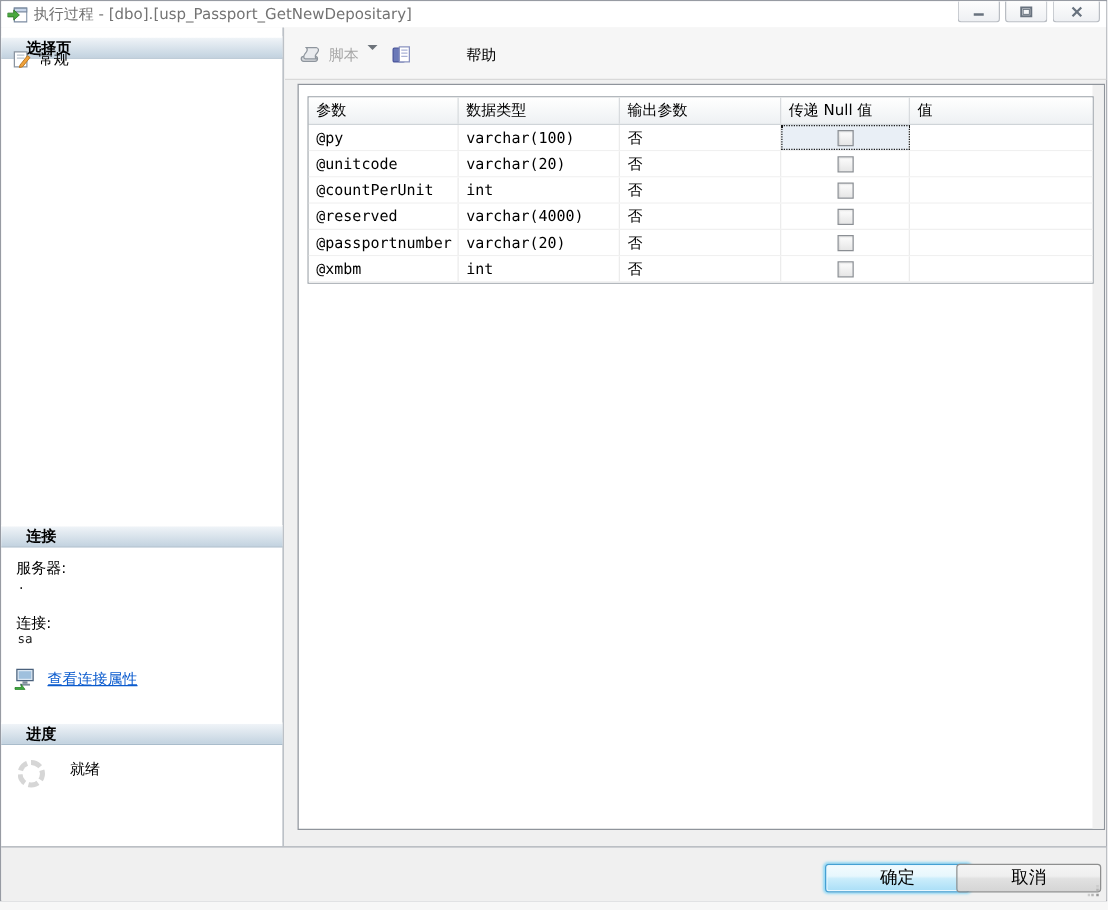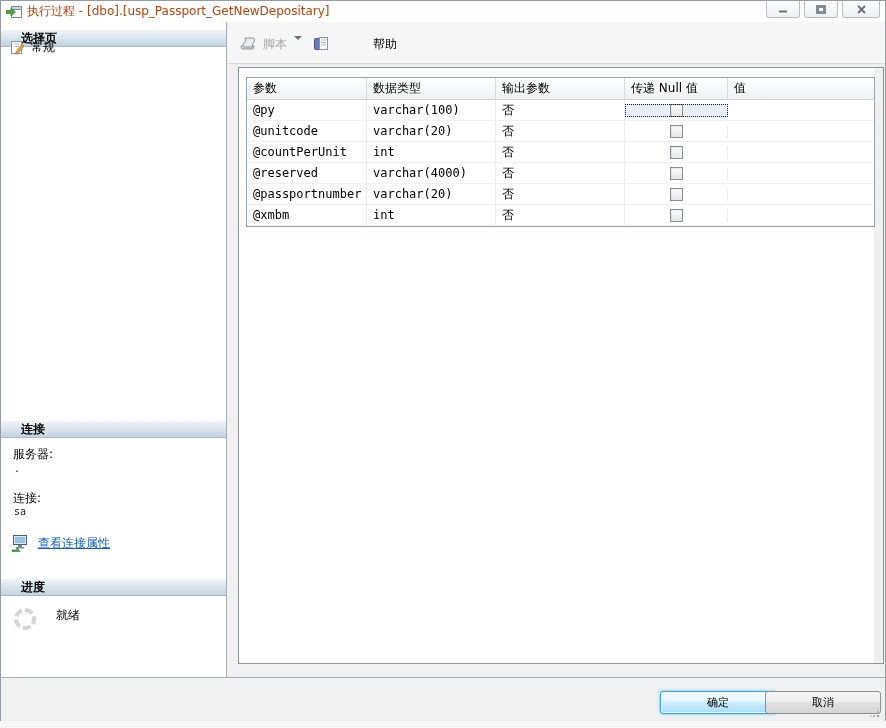--- a/index.html
+++ b/index.html
@@ -2,21 +2,21 @@
 <html><head>
 <meta charset="utf-8">
 <style>
   html,body{margin:0;padding:0;background:#f7f7f7;}
   *{box-sizing:border-box;font-family:"DejaVu Sans","Liberation Sans",sans-serif;}
   .stage{position:relative;width:886px;height:728px;background:#f7f7f7;overflow:hidden;}
   .window{position:absolute;left:0;top:0;width:886px;height:721px;background:#f0f0f0;border:1px solid #979ba3;}
   
   .titlebar{position:absolute;left:0;top:0;width:884px;height:21px;background:#ffffff;}
   .title-icon{position:absolute;left:5px;top:3px;width:16px;height:16px;}
-  .title-text{position:absolute;left:26px;top:0;line-height:21px;font-size:12px;color:#c2410c;white-space:nowrap;}
+  .title-text{position:absolute;left:26px;top:0;line-height:21px;font-size:12px;color:#737373;white-space:nowrap;}
   .win-btn{position:absolute;top:0;height:17px;background:linear-gradient(#fdfdfd,#eef0f3);border:1px solid #b9bdc3;border-top:none;border-radius:0 0 3px 3px;display:flex;align-items:center;justify-content:center;cursor:pointer;}
   .win-btn.min{right:85px;width:34px;}
   .win-btn.max{right:47px;width:34px;}
   .win-btn.close{right:5px;width:38px;}
   
   .sidebar{position:absolute;left:0;top:21px;width:226px;height:655px;background:#ffffff;border-right:1px solid #a7adb5;}
   .section-header{position:absolute;left:0;width:225px;height:18px;background:linear-gradient(#f0f4f8,#c3d3e0);border-bottom:1px solid #a9bccb;border-top:1px solid #ffffff;font-size:12px;font-weight:bold;color:#000;line-height:17px;padding-left:20px;}
   .page-item{position:absolute;left:0;top:15px;width:224px;height:20px;display:flex;align-items:center;cursor:pointer;}
   .page-item .ico{margin-left:8px;width:16px;height:16px;}
   .page-item .lbl{margin-left:6px;font-size:12px;color:#000;}
@@ -33,30 +33,30 @@
   .tb-btn.help{left:82px;gap:39px;}
   .tb-lbl{font-size:12px;margin-left:4px;}
   .tb-lbl.disabled{color:#a6a6a6;}
   .dd-arrow{width:0;height:0;border-left:4px solid transparent;border-right:4px solid transparent;border-top:4px solid #6d737a;margin-left:7px;}
   
   .panel{position:absolute;left:237px;top:66px;width:646px;height:597px;background:#ffffff;border:1px solid #8f949b;}
   .scroll-track{position:absolute;right:0;top:0;bottom:0;width:9px;background:#f0f0f0;}
   .grid{position:absolute;left:7px;top:9px;width:629px;border:1px solid #9ba1a8;background:#fff;}
   .grid-header{display:flex;height:22px;background:linear-gradient(#ffffff,#eef1f3);border-bottom:1px solid #cfd4d8;}
   .gh-cell{font-size:12px;line-height:21px;padding-left:6px;border-right:1px solid #d8dbde;color:#000;white-space:nowrap;overflow:hidden;}
-  .grid-row{display:flex;height:21px;border-bottom:1px solid #f0f0f0;background:#fff;align-items:center;}
+  .grid-row{display:flex;height:21px;border-bottom:1px solid #f0f0f0;background:#fff;}
   .g-cell{font-size:12px;line-height:20px;padding-left:6px;border-right:1px solid #ececec;white-space:nowrap;overflow:hidden;}
   .mono{font-family:"DejaVu Sans Mono","Liberation Mono",monospace;}
   .c1{width:120px;} .c2{width:129px;} .c3{width:129px;} .c4{width:103px;} .c5{flex:1;border-right:none;}
   .chk-cell{display:flex;align-items:center;justify-content:center;padding-left:0;}
   .checkbox{width:13px;height:13px;border:1px solid #8b8f94;background:linear-gradient(#fdfdfd,#e6e6e6);box-shadow:inset 1px 1px 1px rgba(0,0,0,0.08);cursor:pointer;}
   .focused{background:#e9eff6;outline:1px dotted #1a1a1a;outline-offset:-1px;}
   
   .footer{position:absolute;left:0;top:676px;width:884px;height:44px;background:#f0f0f0;border-top:1px solid #a9aeb5;}
-  .btn{position:absolute;top:13px;width:116px;height:23px;font-size:11px;text-align:center;line-height:21px;border-radius:3px;cursor:pointer;}
+  .btn{position:absolute;top:13px;width:116px;height:23px;font-size:14px;text-align:center;line-height:21px;border-radius:3px;cursor:pointer;}
   .btn.ok{left:659px;border:1px solid #45a0d3;background:linear-gradient(#f3fbfe 0%,#e7f7fd 42%,#cbedfb 52%,#a9def7 100%);box-shadow:0 0 2px 1px #93d9f5, inset 0 0 0 1px #e9f8ff;}
   .btn.cancel{left:764px;border:1px solid #8e8f8f;background:linear-gradient(#f4f4f4 0%,#efefef 42%,#e1e1e1 52%,#d5d5d5 100%);}
   .grip{position:absolute;right:5px;bottom:3px;width:10px;height:10px;cursor:nwse-resize;}
 </style>
 </head>
 <body>
 
 <div class="stage">
 <div class="window">
 

